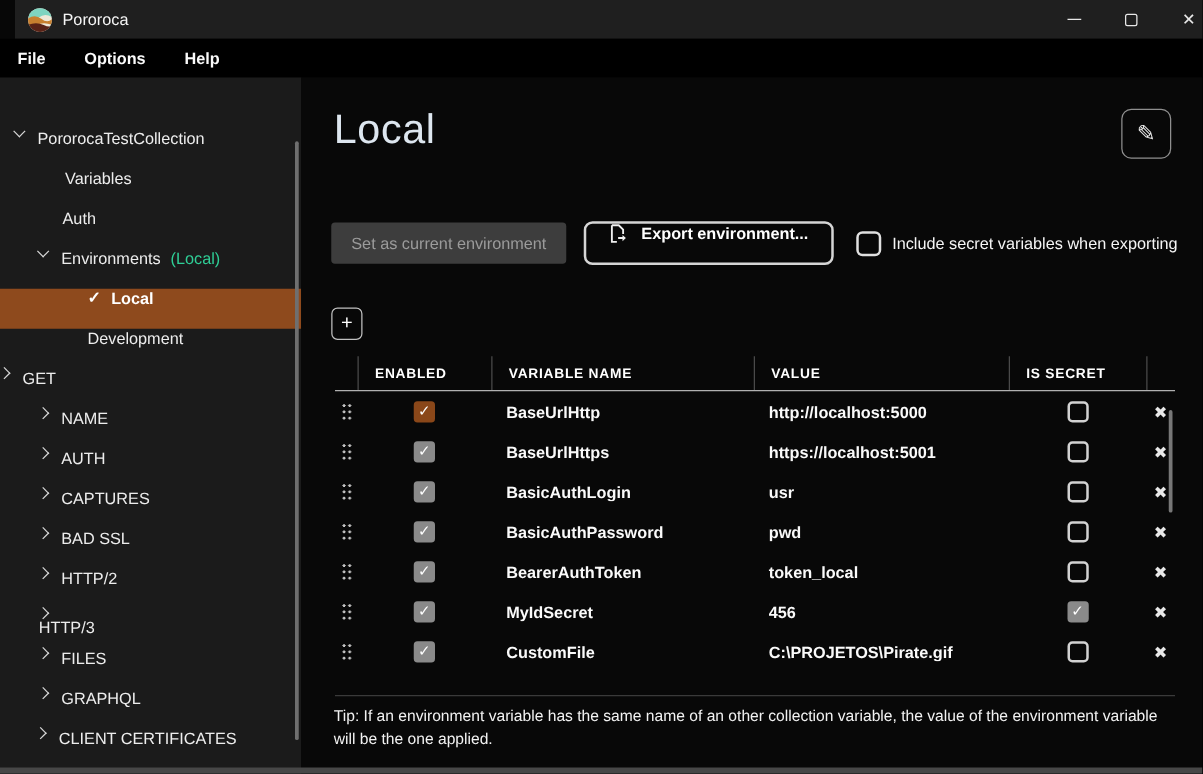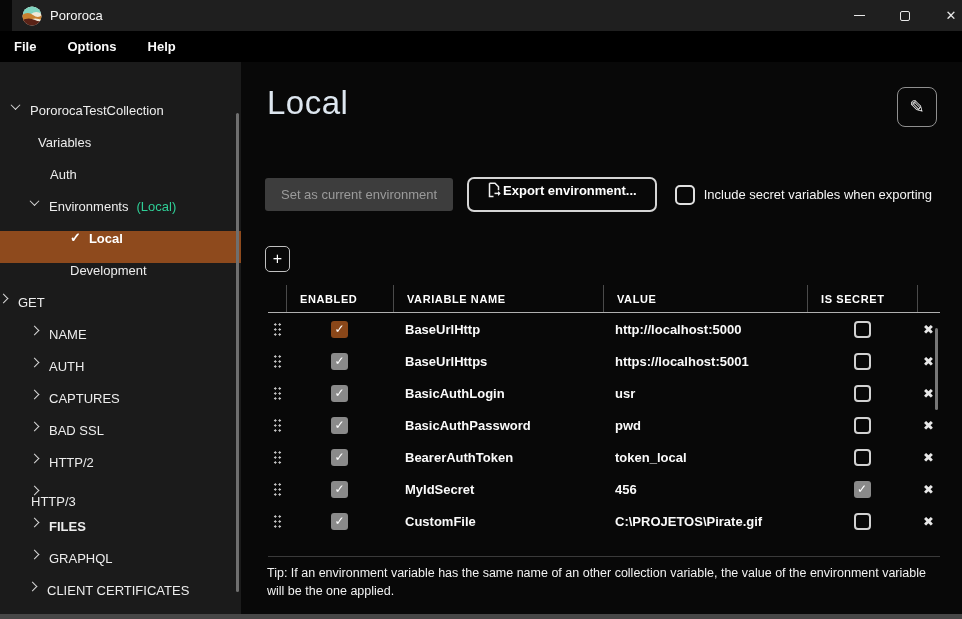--- a/index.html
+++ b/index.html
@@ -43,23 +43,23 @@
   .page-title { position:absolute; left:26px; top:22px; font-size:33px; font-weight:300;
     letter-spacing:.5px; color:#dde6ef; }
   .edit-btn { position:absolute; top:25px; right:25px; width:40px; height:40px;
     border:1.5px solid #8f8f8f; border-radius:8px; background:transparent;
     display:flex; align-items:center; justify-content:center; }
   .pencil { font-size:18px; color:#f0f0f0; line-height:1; }
 
   .actions { position:absolute; top:115px; left:24px; display:flex; align-items:center; gap:14px; }
   .btn-disabled { height:33px; padding:0 16px; background:#3d3d3d; border:none; border-radius:3px;
     color:#9b9b9b; font-size:13px; display:flex; align-items:center; }
-  .btn-export { height:35px; padding:12px 18px; background:transparent; border:2px solid #d5d5d5;
+  .btn-export { height:35px; padding:0 18px; background:transparent; border:2px solid #d5d5d5;
     border-radius:7px; color:#fff; font-size:13px; font-weight:600;
-    display:flex; align-items:flex-end; gap:1px; }
+    display:flex; align-items:flex-start; gap:11px; }
   .chk-group { display:flex; align-items:center; gap:9px; margin-left:4px; }
   .chk-box { width:20px; height:20px; border:2px solid #e0e0e0; border-radius:5px; background:transparent; }
   .chk-label { font-size:13px; color:#f5f5f5; }
 
   .add-btn { position:absolute; top:184px; left:24px; width:25px; height:26px;
     border:1.5px solid #c0c0c0; border-radius:5px; background:transparent;
     display:flex; align-items:center; justify-content:center; font-size:16px; color:#fff; }
 
   
   .var-table { position:absolute; top:223px; left:27px; width:672px;
@@ -131,21 +131,21 @@
       <span class="menu-item">Options</span>
       <span class="menu-item">Help</span>
     </div>
 
   <div class="sidebar">
     <div class="tree">
         <div class="tree-item" style="padding-left: 12px;">
           <span class="chev down"></span>
           <span>PororocaTestCollection</span>
         </div>
-        <div class="tree-item" style="padding-left: 38px;">
+        <div class="tree-item" style="padding-left: 52px;">
           <span>Variables</span>
         </div>
         <div class="tree-item" style="padding-left: 50px;">
           <span>Auth</span>
         </div>
         <div class="tree-item" style="padding-left: 31px;">
           <span class="chev down"></span>
           <span>Environments</span>
           <span class="tree-suffix">(Local)</span>
         </div>
@@ -177,21 +177,21 @@
           <span>BAD SSL</span>
         </div>
         <div class="tree-item" style="padding-left: 31px;">
           <span class="chev right"></span>
           <span>HTTP/2</span>
         </div>
         <div class="tree-item" style="padding-left: 31px; flex-direction: column;">
           <span class="chev right"></span>
           <span>HTTP/3</span>
         </div>
-        <div class="tree-item" style="padding-left: 31px; font-weight: bold;">
+        <div class="tree-item" style="padding-left: 31px;">
           <span class="chev right"></span>
           <span>FILES</span>
         </div>
         <div class="tree-item" style="padding-left: 31px;">
           <span class="chev right"></span>
           <span>GRAPHQL</span>
         </div>
         <div class="tree-item" style="padding-left: 29px;">
           <span class="chev right"></span>
           <span>CLIENT CERTIFICATES</span>

